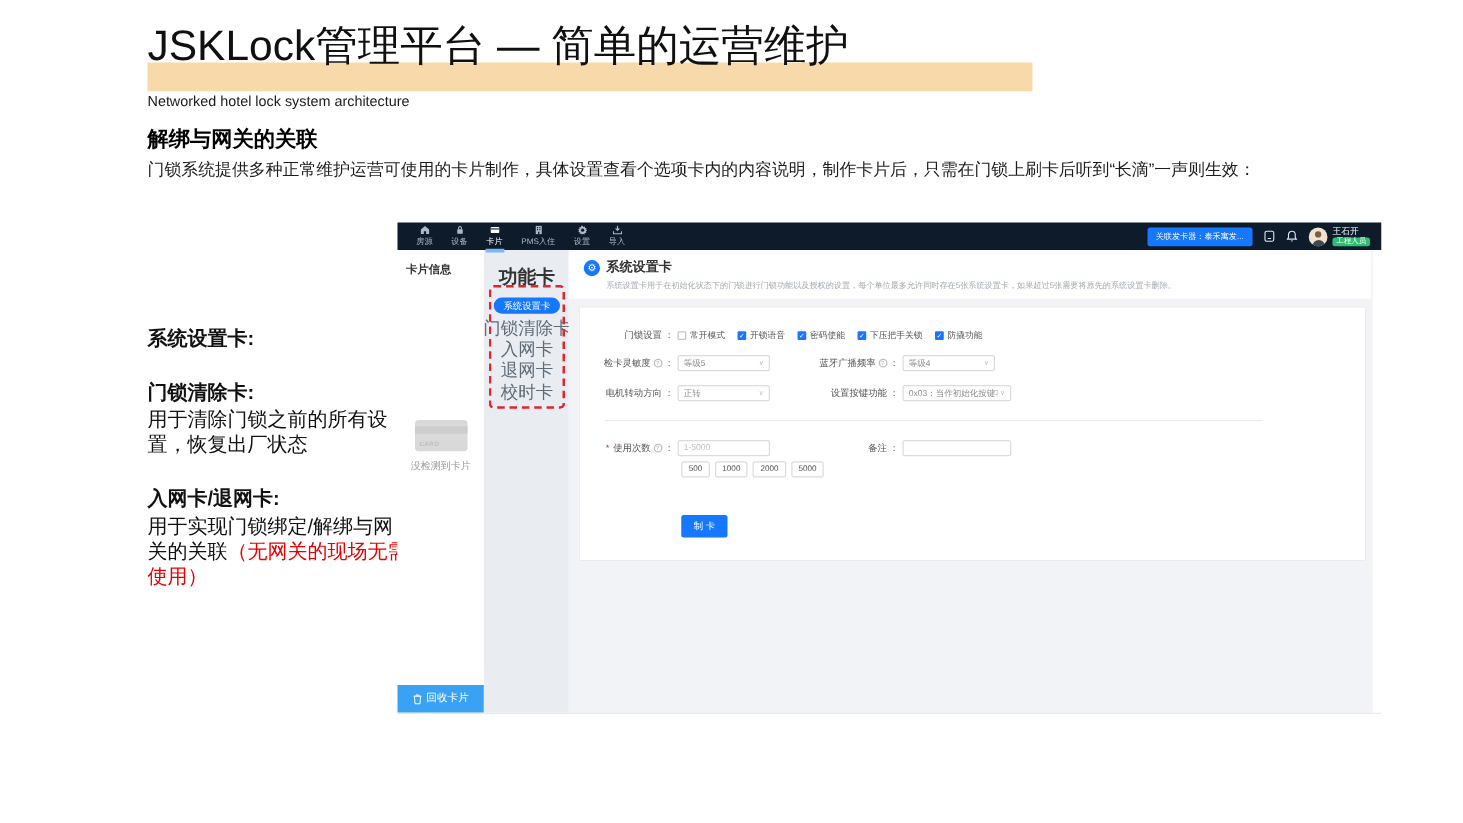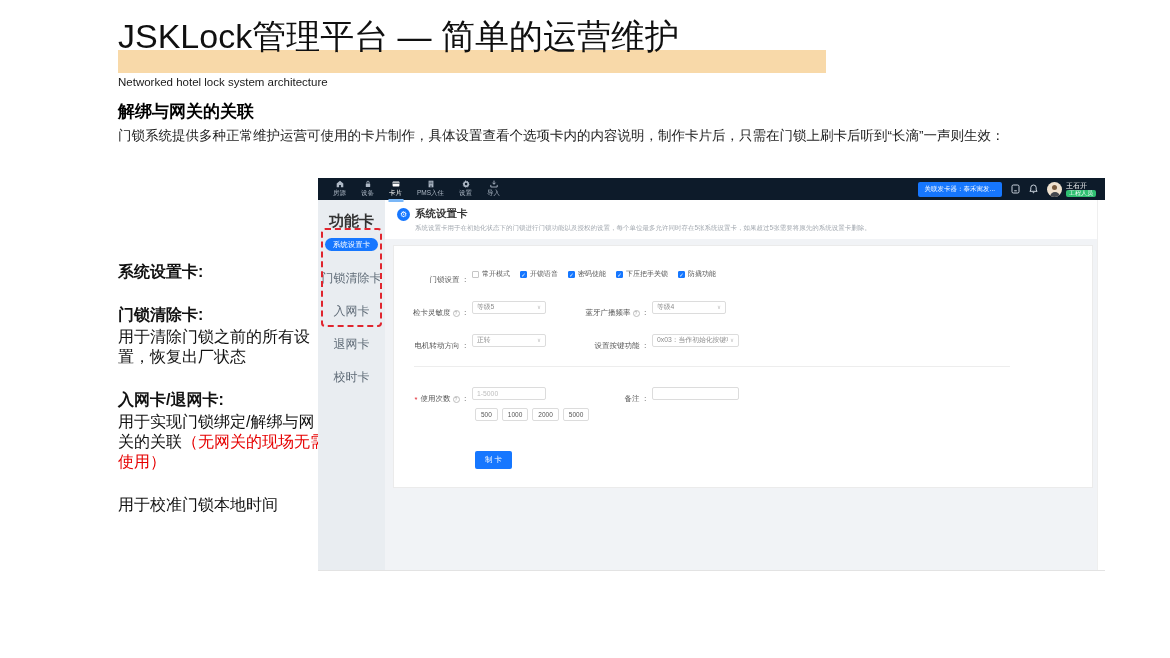--- a/index.html
+++ b/index.html
@@ -58,42 +58,42 @@
   .card-ph .card-word { position:absolute; bottom:2px; left:4px; font-size:5px; color:#b3b3b3; letter-spacing:0.5px; }
   .no-card { font-size:8px; color:#9a9a9a; }
   .recycle-btn { position:absolute; bottom:0; left:0; width:100%; height:22px; background:#3aa2f4; color:#fff;
                  font-size:8.5px; display:flex; align-items:center; justify-content:center; gap:3px;
                  border:none; cursor:pointer; font-family:inherit; }
 
   
   .sidebar { width:67px; background:#e9edf1; position:relative; padding-top:12px; box-sizing:border-box; }
   .sb-title { text-align:center; font-weight:bold; font-size:15px; color:#333; margin-bottom:5px; }
   .sb-items { display:flex; flex-direction:column; align-items:center; }
-  .sb-item { font-size:12px; color:#5f6b77; height:17px; display:flex; align-items:center; cursor:pointer; white-space:nowrap;margin-top:16px; }
+  .sb-item { font-size:14px; color:#5f6b77; height:17px; display:flex; align-items:center; cursor:pointer; white-space:nowrap; }
   .sb-item.active { background:#1677ff; color:#fff; border-radius:8px; padding:0 8px; height:13px; font-size:7.5px; margin:2px 0 3px; }
   .red-dashed { position:absolute; left:3px; right:3px; top:28px; height:95px; border:2px dashed #e0252e;
                 border-radius:4px; pointer-events:none; z-index:3; }
 
   
   .main { flex:1; min-width:0; background:#f1f3f6; display:flex; flex-direction:column; position:relative; }
   .scroll-strip { position:absolute; top:0; right:0; bottom:0; width:7px; background:#fff; border-left:1px solid #efefef; }
   .main-header { background:#fff; padding:7px 12px 6px; }
   .mh-row { display:flex; align-items:center; gap:5px; }
   .gear-badge { width:13px; height:13px; border-radius:50%; background:#1677ff; color:#fff; font-size:8px;
                 display:flex; align-items:center; justify-content:center; }
   .gear-badge::before { content:"\2699"; }
   .mh-title { font-size:10.5px; font-weight:bold; color:#333; }
   .mh-desc { font-size:6.5px; color:#a3a9b0; margin:3px 0 0 18px; white-space:nowrap; overflow:hidden; }
 
   .main-content { flex:1; padding:6px 12px 0 8px; overflow:hidden; }
   .form-card { background:#fff; border:1px solid #ebebeb; padding:17px 0 14px; }
   .form-row { display:flex; align-items:center; margin-bottom:11px; }
   .fgroup { display:flex; align-items:center; }
   .flabel { text-align:center; font-size:7.5px; color:#555; display:inline-flex; justify-content:flex-end;
-            align-items:center; gap:2px; white-space:nowrap;margin-top:12px; }
+            align-items:center; gap:2px; white-space:nowrap; }
   .flabel-a { width:75px; }
   .flabel-b { width:103px; }
   .req::before { content:"*"; color:#e0252e; font-size:7.5px; margin-right:1px; }
   .info { width:7px; height:7px; box-sizing:border-box; border:1px solid #bdbdbd; border-radius:50%;
           font-size:4.5px; color:#a8a8a8; display:inline-flex; align-items:center; justify-content:center; }
   .info::before { content:"?"; }
 
   .cb-list { display:flex; align-items:center; gap:10px; margin-left:3px; }
   .cb { display:flex; align-items:center; gap:3px; font-size:7px; color:#555; cursor:pointer; }
   .cb .box { width:7px; height:7px; box-sizing:border-box; border:1px solid #c6c6c6; border-radius:1px; background:#fff; }
@@ -147,21 +147,20 @@
   </div>
   <div class="note">
     <div class="note-heading">门锁清除卡:</div>
     <div><span>用于清除门锁之前的所有设置，恢复出厂状态</span></div>
   </div>
   <div class="note">
     <div class="note-heading">入网卡/退网卡:</div>
     <div><span>用于实现门锁绑定/解绑与网关的关联</span><span class="note-red">（无网关的现场无需使用）</span></div>
   </div>
   <div class="note">
-    <div><span>用于校准门锁本地时间</span></div>
   </div>
 </div>
 
 <div class="app">
 
   <div class="navbar">
     <div class="nav-items">
       <div class="nav-item">
         <svg width="8" height="8" viewBox="0 0 8 8">
             <path d="M4 0.7 L7.3 3.5 V7.2 H4.9 V5 H3.1 V7.2 H0.7 V3.5 Z" fill="currentColor"></path>
@@ -231,20 +230,37 @@
         <div class="user-meta">
           <span class="user-name">王石开</span>
           <span class="user-role">工程人员</span>
         </div>
       </div>
     </div>
   </div>
 
   <div class="app-body">
 
+    <div class="left-panel">
+      <div class="lp-title">卡片信息</div>
+      <div class="card-ph-wrap">
+        <div class="card-ph">
+          <div class="stripe"></div>
+          <span class="card-word">CARD</span>
+        </div>
+        <div class="no-card">没检测到卡片</div>
+      </div>
+      <button class="recycle-btn">
+        <svg width="8" height="9" viewBox="0 0 8 9">
+            <path d="M0.8 2 H7.2 M2.8 2 V1 H5.2 V2" fill="none" stroke="#fff" stroke-width="0.8"></path>
+            <path d="M1.6 2.6 L2 8 H6 L6.4 2.6" fill="none" stroke="#fff" stroke-width="0.8"></path>
+          </svg>
+        <span>回收卡片</span>
+      </button>
+    </div>
 
     <div class="sidebar">
       <div class="sb-title">功能卡</div>
       <div class="sb-items">
         <div class="sb-item active">系统设置卡</div>
         <div class="sb-item">门锁清除卡</div>
         <div class="sb-item">入网卡</div>
         <div class="sb-item">退网卡</div>
         <div class="sb-item">校时卡</div>
       </div>

